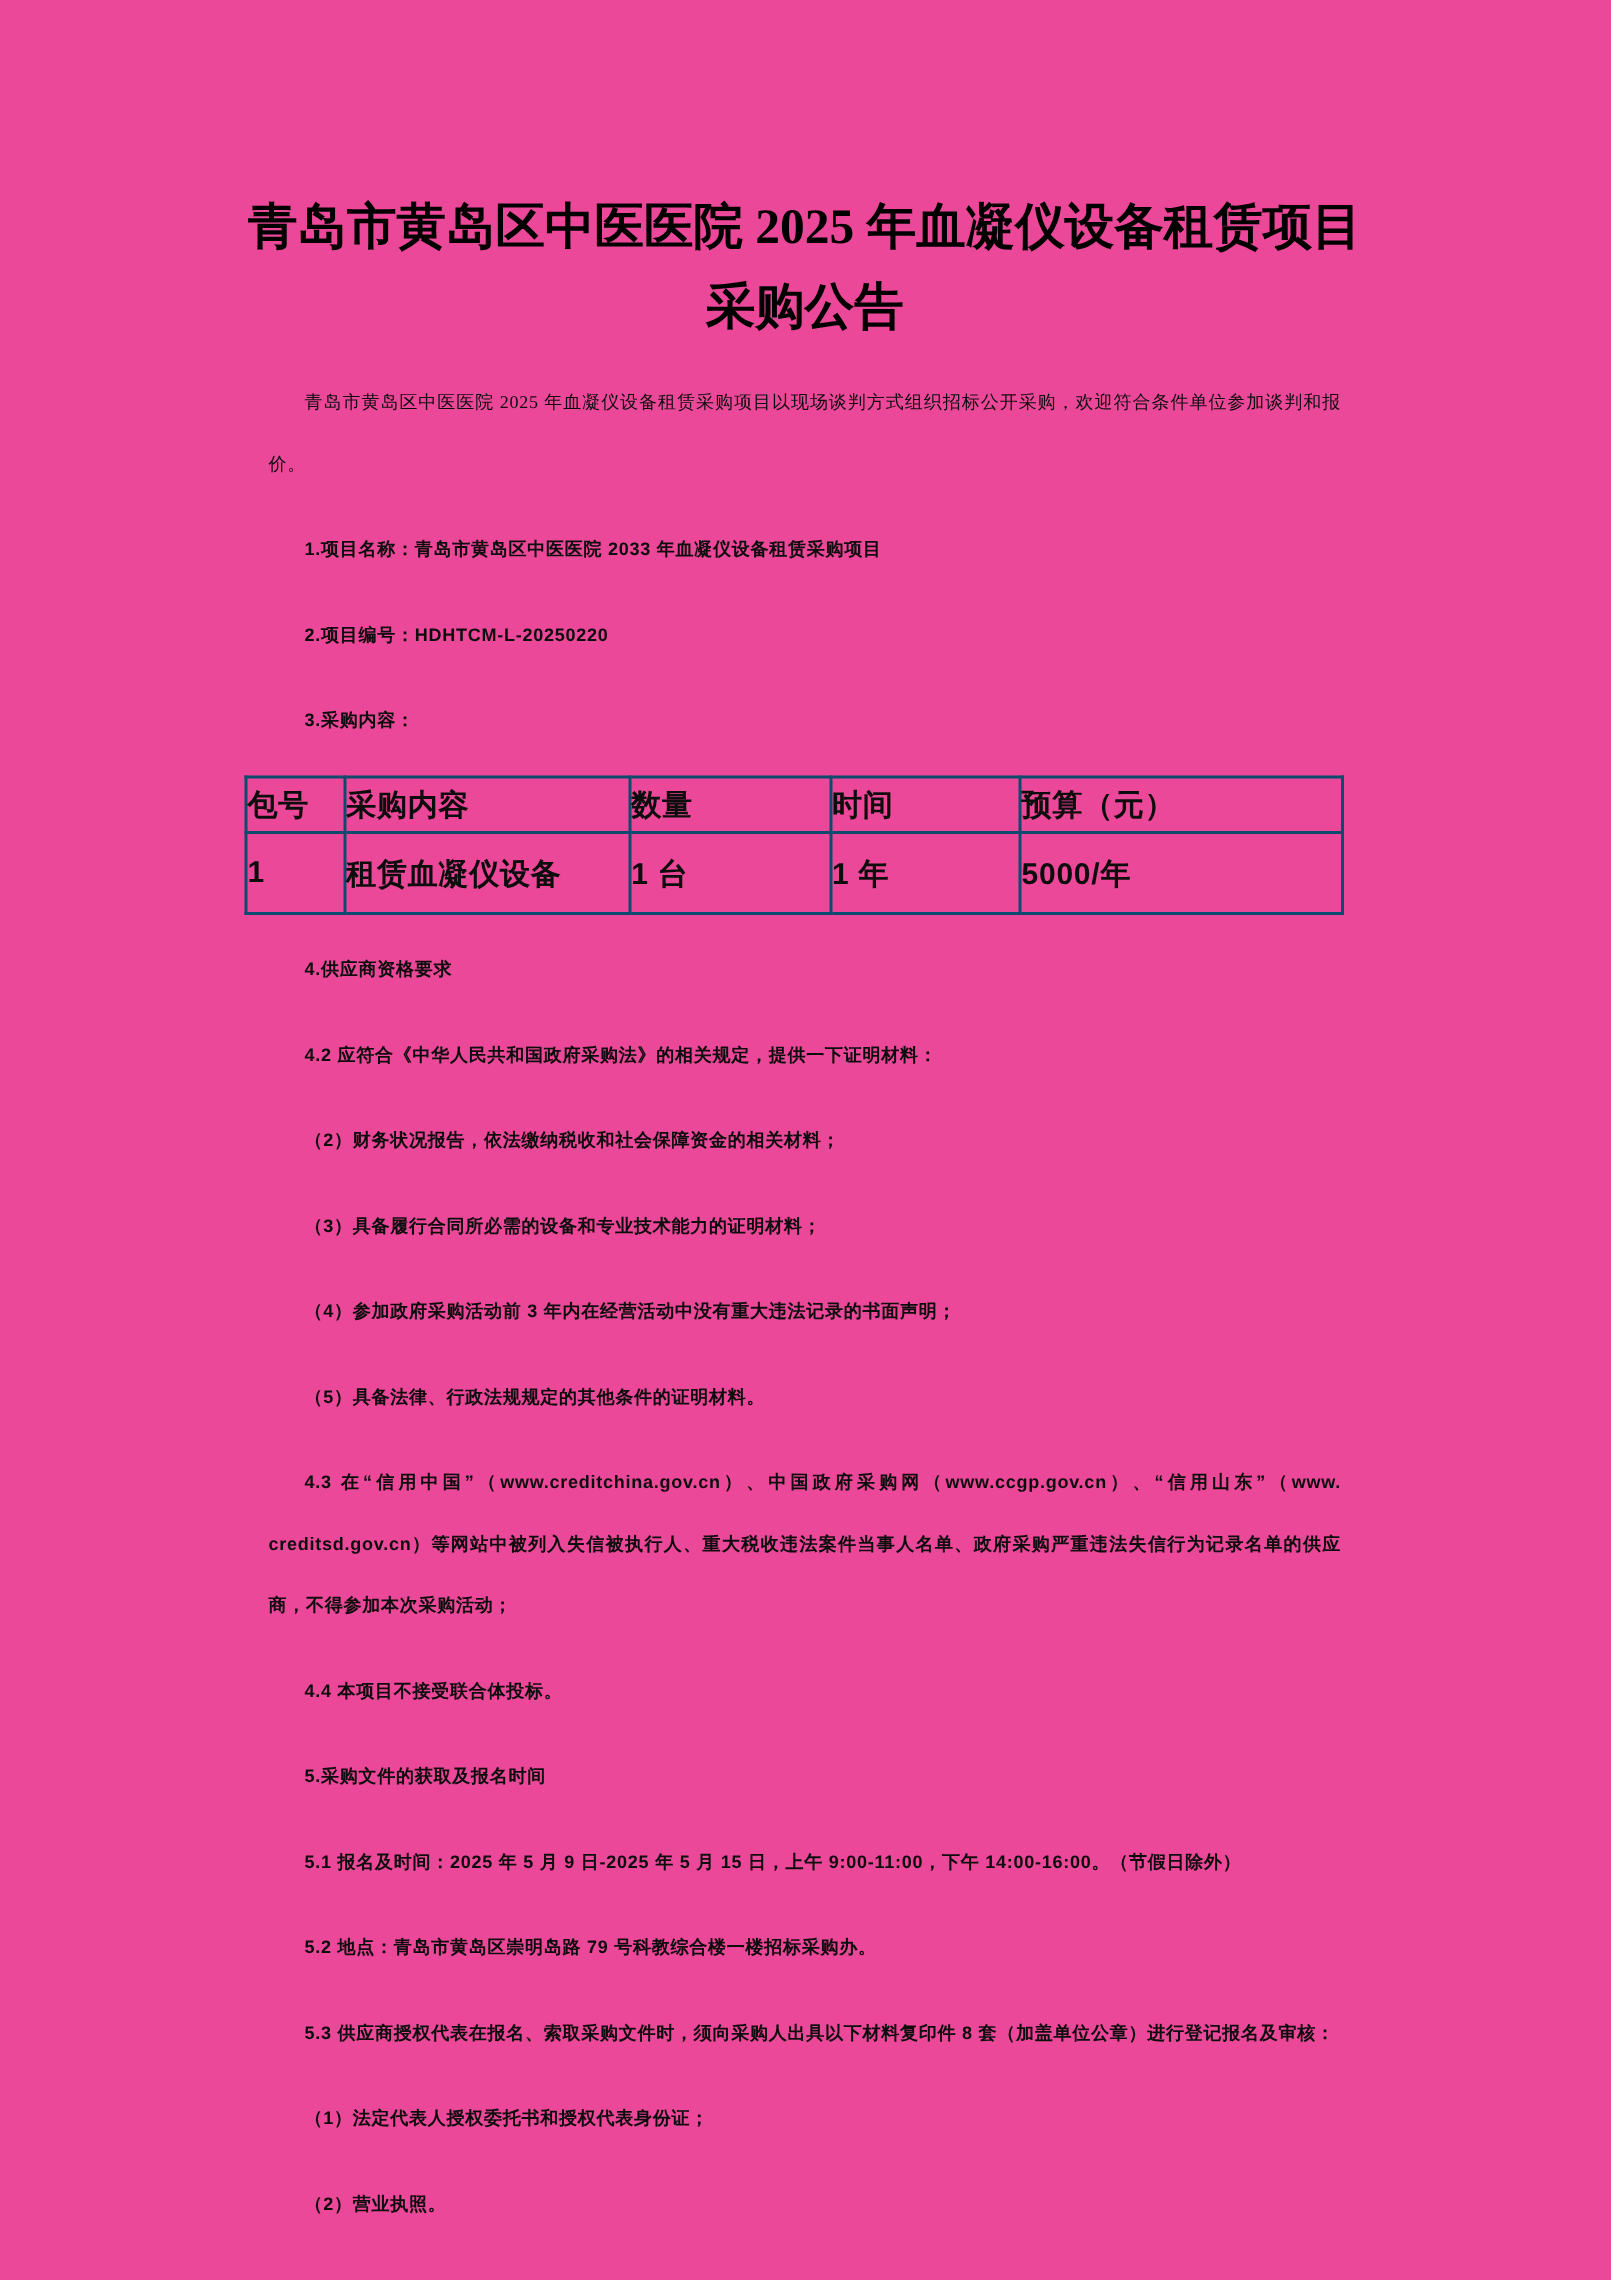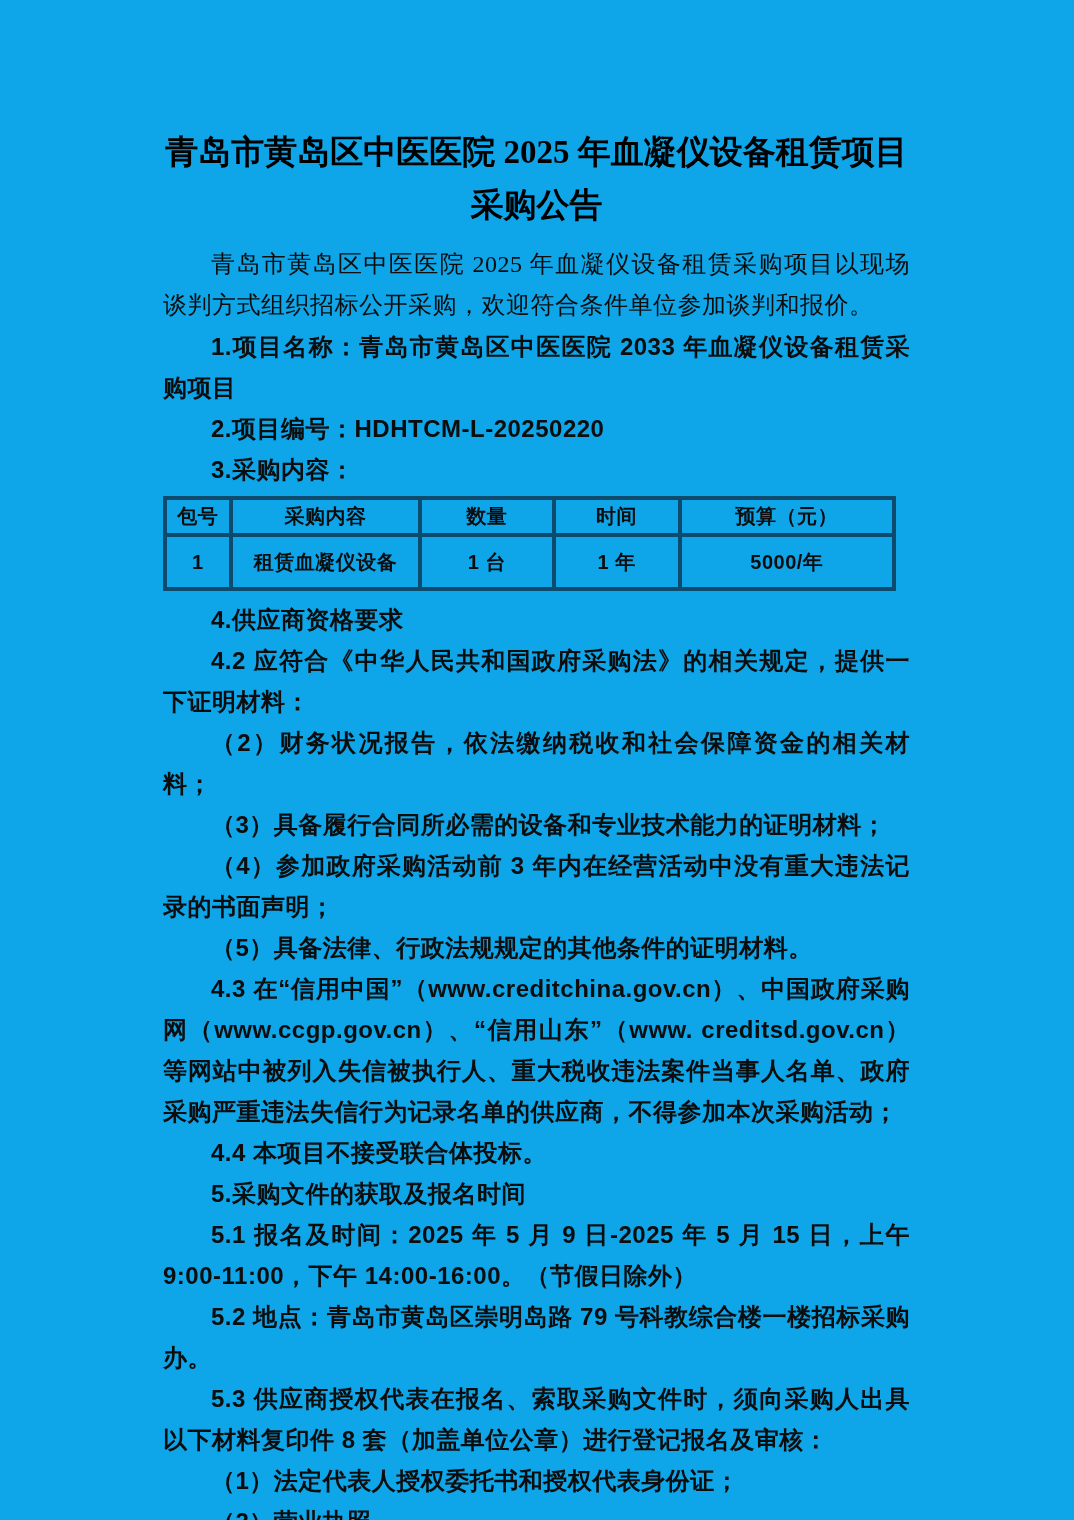--- a/index.html
+++ b/index.html
@@ -2,64 +2,64 @@
 <html lang="zh"><head>
 <meta charset="utf-8">
 <style>
   * { box-sizing: border-box; }
   html, body { margin: 0; padding: 0; background: #ffffff; }
   .page {
     position: relative;
     width: 1074px;
     height: 1520px;
     margin: 0 auto;
-    background: #0ea5e9;
+    background: #ec4899;
     color: #000000;
     padding: 126px 164px 40px 163px;
     overflow: hidden;
     font-family: "Liberation Sans", "DejaVu Sans", sans-serif;
   }
   .doc-title {
     margin: 0 0 12px 0;
     display: flex;
     flex-direction: column;
     align-items: center;
     font-family: "Liberation Serif", "DejaVu Serif", serif;
     font-weight: bold;
     font-size: 33px;
     line-height: 53px;
     color: #000000;
   }
   .doc-title .title-line { white-space: nowrap; }
   .body-text p {
-    margin: 0;
-    font-size: 24px;
+    margin: 16px;
+    font-size: 12px;
     line-height: 41px;
     font-weight: bold;
     color: #0d0d0d;
     text-align: justify;
     text-indent: 2em;
     letter-spacing: 0.5px;
   }
   .body-text p.intro {
     font-family: "Liberation Serif", "DejaVu Serif", serif;
     font-weight: normal;
   }
   table.procurement {
     width: 733px;
     border-collapse: collapse;
     table-layout: fixed;
     margin: 6px 0 8px 0;
   }
   table.procurement th,
   table.procurement td {
-    border: 4px solid #0c4a6e;
+    border: 2px solid #0c4a6e;
     font-size: 20px;
     font-weight: bold;
-    text-align: center;
+    text-align: left;
     vertical-align: middle;
     padding: 0;
     letter-spacing: 0.5px;
     color: #0d0d0d;
   }
   table.procurement thead tr { height: 37px; }
   table.procurement tbody tr { height: 54px; }
 </style>
 </head>
 <body>

